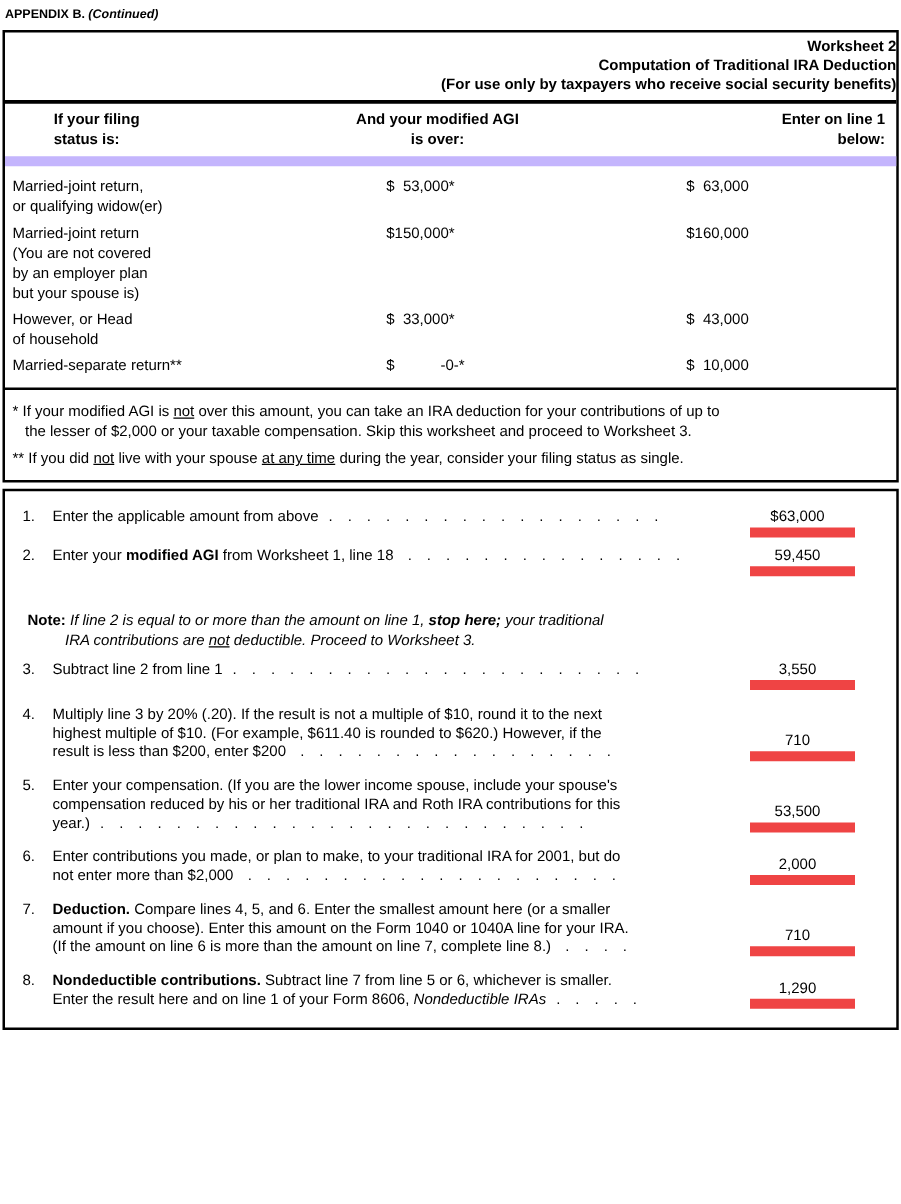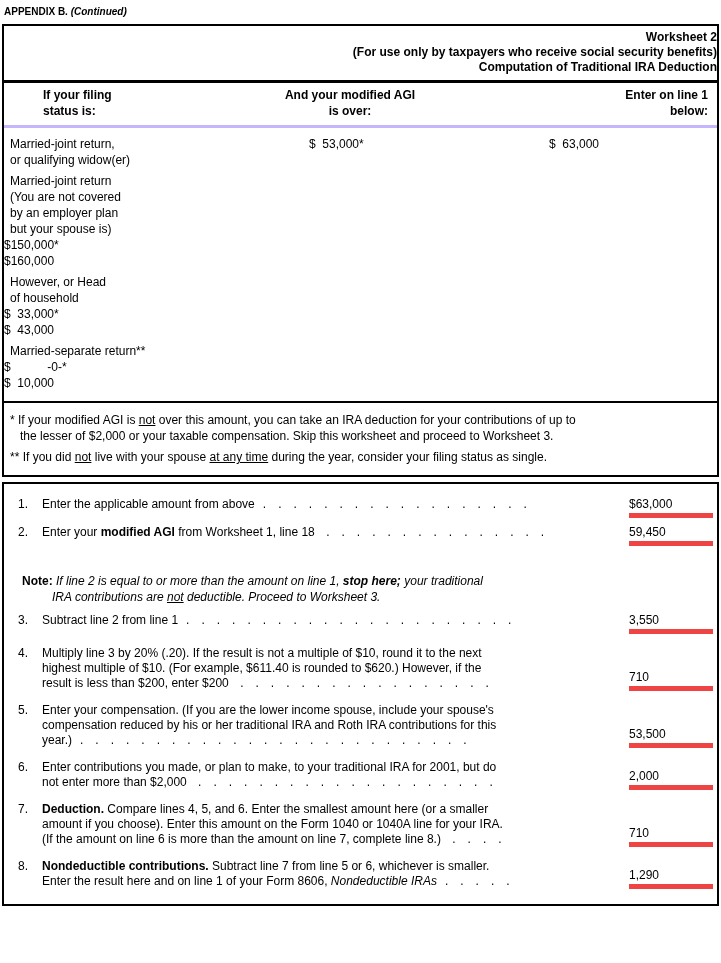--- a/index.html
+++ b/index.html
@@ -10,61 +10,61 @@
   }
   .b{font-weight:700}
   .i{font-style:italic}
   .u{text-decoration:underline}
   .dots{letter-spacing:12px;margin-left:8px;white-space:nowrap}
 
   .appendix{margin:3px 0 4px 4px;font-size:10px;line-height:17px;}
 
   .box{margin:0 2px;border:2px solid #000;}
   .ws-title{text-align:right;font-weight:700;padding:4px 0 5px;border-bottom:3px solid #000;line-height:15px;}
-  .cols{display:flex;font-weight:700;border-bottom:3px solid #c4b5fd;padding:4px 0 6px;line-height:16px;}
+  .cols{display:flex;font-weight:700;border-bottom:8px solid #c4b5fd;padding:4px 0 6px;line-height:16px;}
   .col-filing{width:220px;padding-left:39px;white-space:pre-line;box-sizing:border-box;}
   .col-agi{width:252px;text-align:center;white-space:pre-line;}
   .col-enter{width:232px;text-align:right;white-space:pre-line;}
 
   .trows{padding:8px 0 10px;}
   .trow{display:flex;align-items:flex-start;line-height:16px;}
-  .trow + .trow{margin-top:5px;flex-direction:column;}
+  .trow + .trow{margin-top:5px;}
   .cell-status{width:305px;padding-left:6px;white-space:pre-line;box-sizing:border-box;}
   .cell-agi{width:240px;white-space:pre;}
   .cell-enter{flex:1;white-space:pre;}
 
   .foots{border-top:2px solid #000;padding:9px 8px 10px 6px;line-height:16px;}
   .fn{padding-left:10px;text-indent:-10px;}
   .fn + .fn{margin-top:5px;}
   .fnote{margin-top:5px;padding-left:31px;text-indent:-31px;}
 
   .box2{margin-top:5px;padding:13px 0 15px;}
   .item{display:flex;margin:12px 0 0 14px;}
   .item.m0{margin-top:0}
   .item.m7{margin-top:7px}
   .item.m8{margin-top:8px}
   .item .num{width:16px;margin-right:8px;flex:none;}
   .item .txt{flex:1;}
   .amt{
-    align-self:flex-end;flex:none;width:84px;margin-left:6px;margin-right:4px;
-    border-bottom:5px solid #ef4444;text-align:left;padding:0 8px 1px 0;
+    align-self:flex-end;flex:none;width:84px;margin-left:6px;margin-right:33px;
+    border-bottom:8px solid #ef4444;text-align:center;padding:0 8px 1px 0;
     white-space:pre;box-sizing:border-box;
   }
   .note2{margin:27px 80px 0 18px;padding-left:30px;text-indent:-30px;line-height:16px;}
 </style>
 </head>
 <body>
 
 <div class="appendix"><span class="b ">APPENDIX B. </span><span class="b i ">(Continued)</span></div>
 
 <div class="box">
   <div class="ws-title">
     <div>Worksheet 2</div>
+    <div>Computation of Traditional IRA Deduction</div>
     <div>(For use only by taxpayers who receive social security benefits)</div>
-    <div>Computation of Traditional IRA Deduction</div>
   </div>
 
   <div class="cols">
     <div class="col-filing">If your filing
 status is:</div>
     <div class="col-agi">And your modified AGI
 is over:</div>
     <div class="col-enter">Enter on line 1
 below:</div>
   </div>

